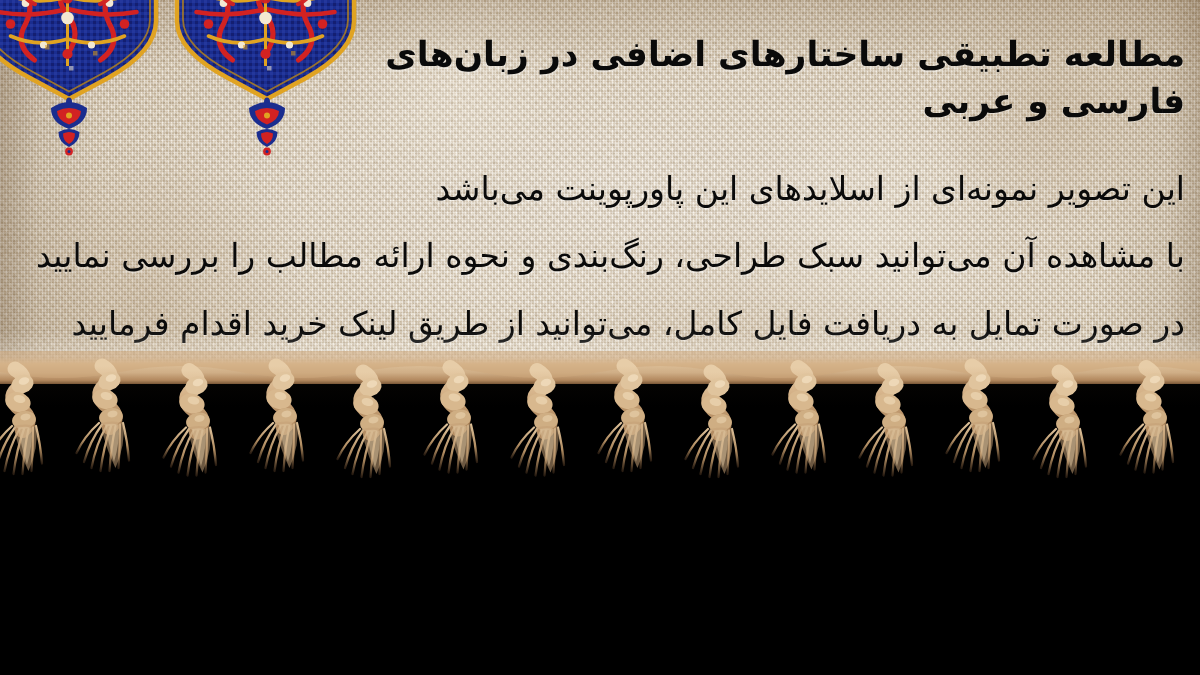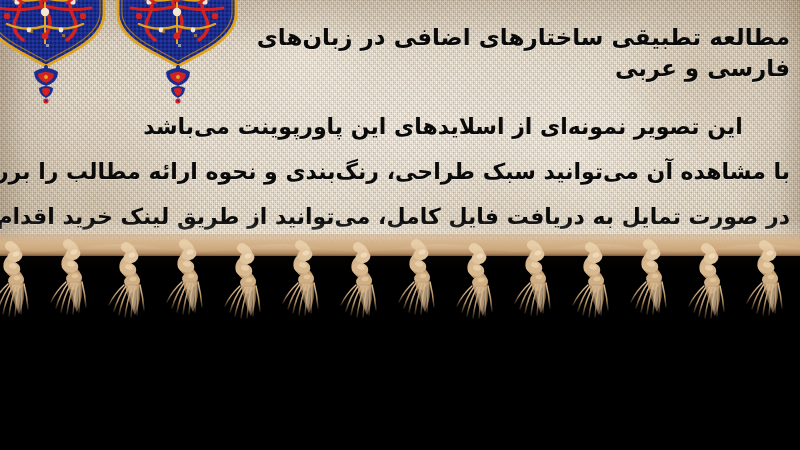--- a/index.html
+++ b/index.html
@@ -95,23 +95,22 @@
     line-height: 1.35;
     letter-spacing: -0.2px;
     text-shadow: 0 1px 0 rgba(255,255,255,0.30);
   }
   .body {
     position: absolute;
     top: 104px;
     right: 10px;
     left: 96px;
     direction: rtl;
-    text-align: center;
     color: #0a0a0a;
-    font-weight: bold;
+    font-weight: normal;
   }
   .body-line {
     white-space: nowrap;
     text-shadow: 0 1px 0 rgba(255,255,255,0.28);
   }
   .line-1 { font-size: 22px; line-height: 45px; }
   .line-2 { font-size: 22px; line-height: 45px; }
   .line-3 { font-size: 22px; line-height: 45px; }
 
   

